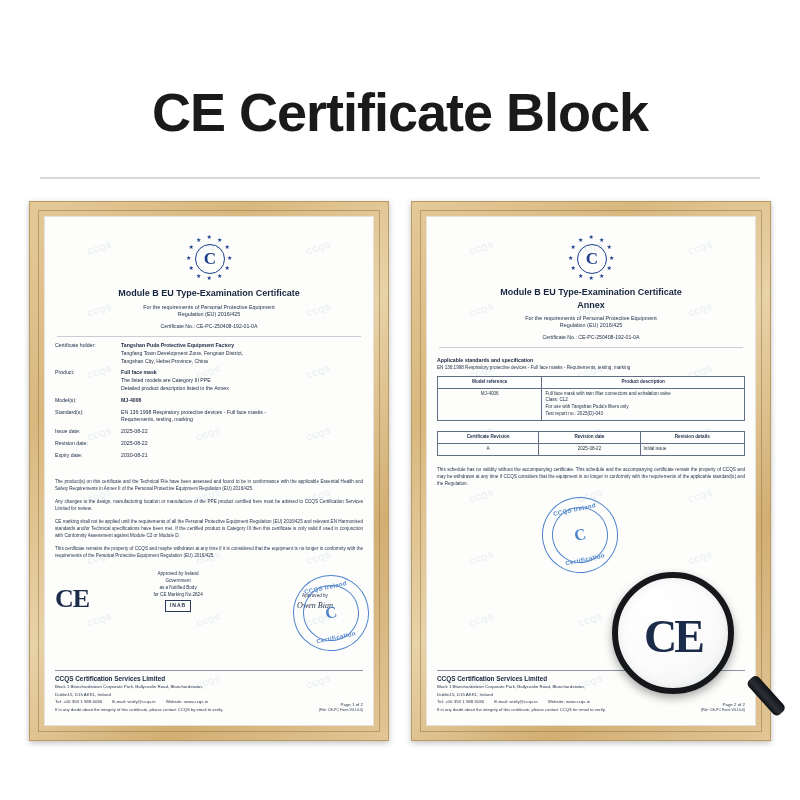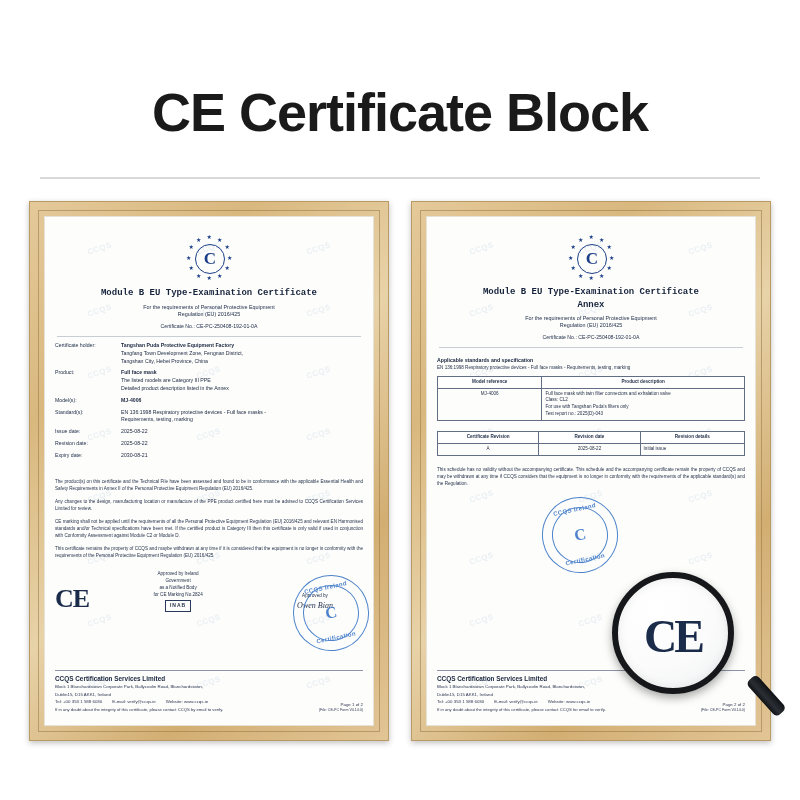--- a/index.html
+++ b/index.html
@@ -132,21 +132,20 @@
     color: #1d3f8a;
     font-family: "Liberation Serif", serif;
   }
 
   .doc-title {
     text-align: center;
     font-size: 9px;
     font-weight: bold;
     color: #16233c;
     margin-top: 2px;
-    font-family: Liberation Mono, monospace;
   }
   .doc-title.annex {
     line-height: 1.25;
   }
   .doc-sub {
     text-align: center;
     font-size: 5.4px;
     color: #22304c;
     margin-top: 3px;
     line-height: 1.45;

